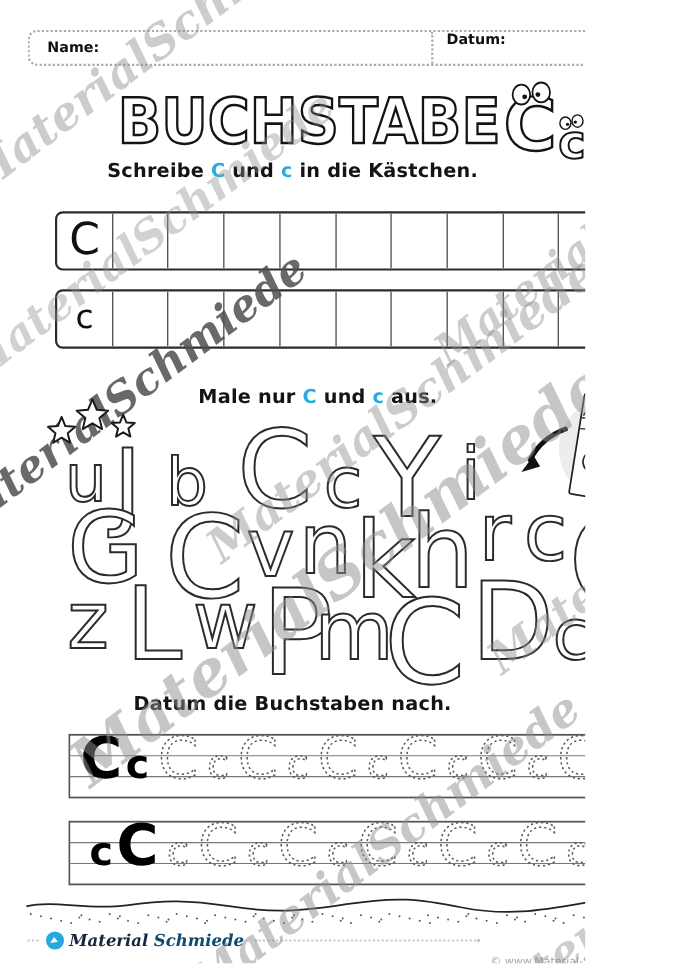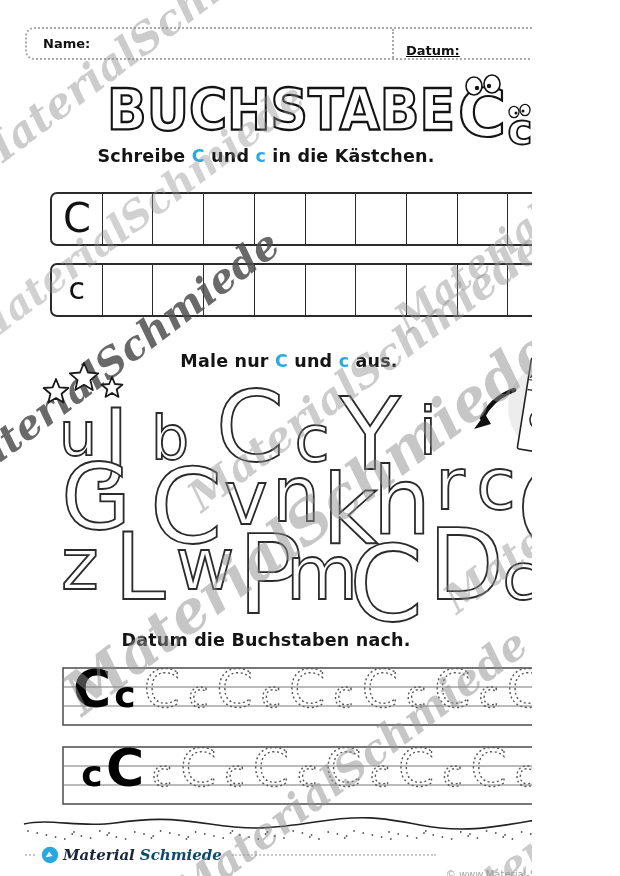--- a/index.html
+++ b/index.html
@@ -3,22 +3,22 @@
 <meta charset="utf-8">
 <style>
   * { box-sizing: border-box; margin: 0; padding: 0; }
   body { background: #fff; font-family: "DejaVu Sans", sans-serif; }
   .page { position: relative; width: 532px; height: 876px; background: #fff; overflow: hidden; }
 
   
   .name-box { position: absolute; left: 25px; top: 27px; width: 570px; height: 33px;
     border: 2px dotted #a9a9a9; border-radius: 9px; display: flex; z-index: 5; }
   .name-cell { flex: 0 0 365px; display: flex; align-items: center; padding-left: 16px; }
-  .date-cell { flex: 1; display: flex; align-items: flex-end; padding-left: 12px;
-    border-left: 2px dotted #a9a9a9; text-decoration: underline; }
+  .date-cell { flex: 1; display: flex; align-items: flex-start; padding-left: 12px;
+    border-left: 2px dotted #a9a9a9; }
   .fld-lbl { font-weight: bold; font-size: 13px; color: #111; }
 
   
   .title-svg { position: absolute; left: 105px; top: 74px; z-index: 5; }
   .title-svg text { font-family: "DejaVu Sans", sans-serif; font-weight: bold; fill: #fff;
     stroke: #141414; stroke-width: 2.3px; }
   .mascot-svg { position: absolute; left: 452px; top: 70px; z-index: 5; }
   .mascot-svg text { font-family: "DejaVu Sans", sans-serif; font-weight: bold; fill: #fff;
     stroke: #141414; }
   .instr { position: absolute; left: 0; right: 0; text-align: center; font-weight: bold;

